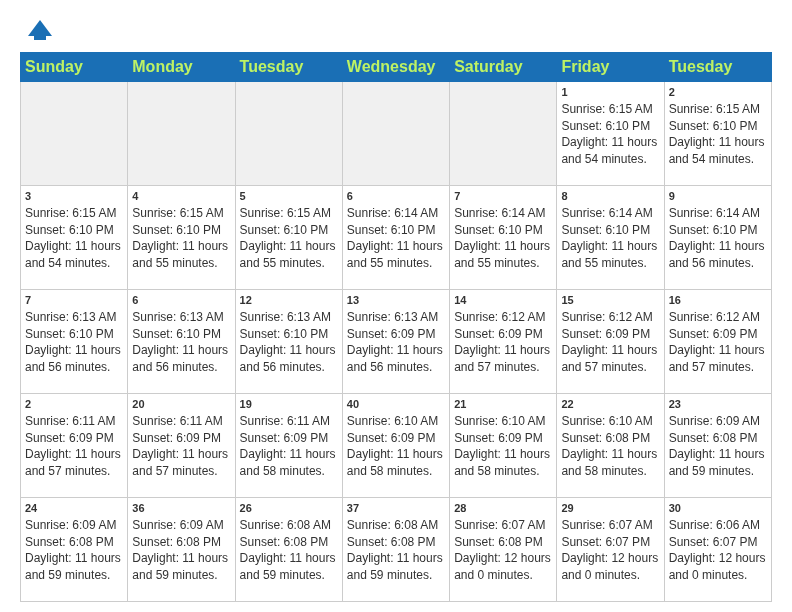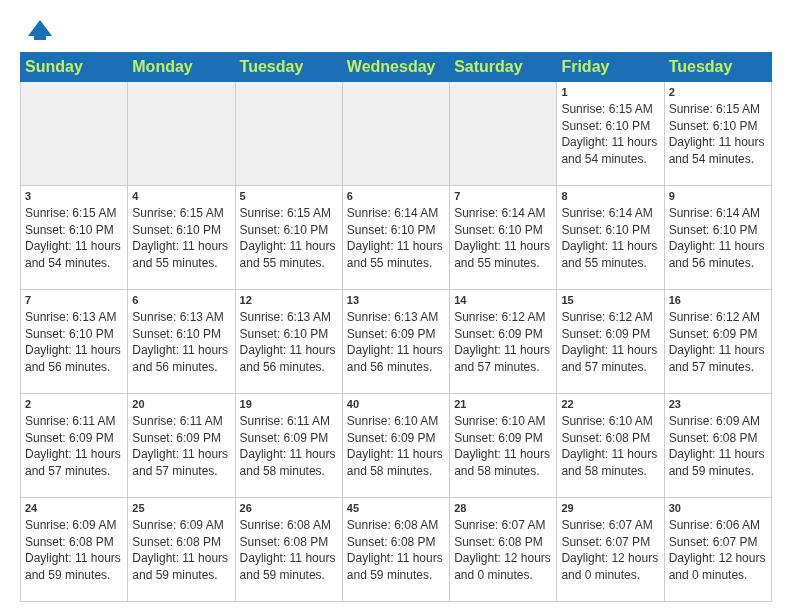--- a/index.html
+++ b/index.html
@@ -243,29 +243,29 @@
             <span class="day-num">23</span>
             <div class="day-info">Sunrise: 6:09 AM<br>Sunset: 6:08 PM<br>Daylight: 11 hours and 59 minutes.</div>
           </td>
         </tr>
         <tr>
           <td>
             <span class="day-num">24</span>
             <div class="day-info">Sunrise: 6:09 AM<br>Sunset: 6:08 PM<br>Daylight: 11 hours and 59 minutes.</div>
           </td>
           <td>
-            <span class="day-num">25</span>
+            <span class="day-num">36</span>
             <div class="day-info">Sunrise: 6:09 AM<br>Sunset: 6:08 PM<br>Daylight: 11 hours and 59 minutes.</div>
           </td>
           <td>
             <span class="day-num">26</span>
             <div class="day-info">Sunrise: 6:08 AM<br>Sunset: 6:08 PM<br>Daylight: 11 hours and 59 minutes.</div>
           </td>
           <td>
-            <span class="day-num">45</span>
+            <span class="day-num">37</span>
             <div class="day-info">Sunrise: 6:08 AM<br>Sunset: 6:08 PM<br>Daylight: 11 hours and 59 minutes.</div>
           </td>
           <td>
             <span class="day-num">28</span>
             <div class="day-info">Sunrise: 6:07 AM<br>Sunset: 6:08 PM<br>Daylight: 12 hours and 0 minutes.</div>
           </td>
           <td>
             <span class="day-num">29</span>
             <div class="day-info">Sunrise: 6:07 AM<br>Sunset: 6:07 PM<br>Daylight: 12 hours and 0 minutes.</div>
           </td>

